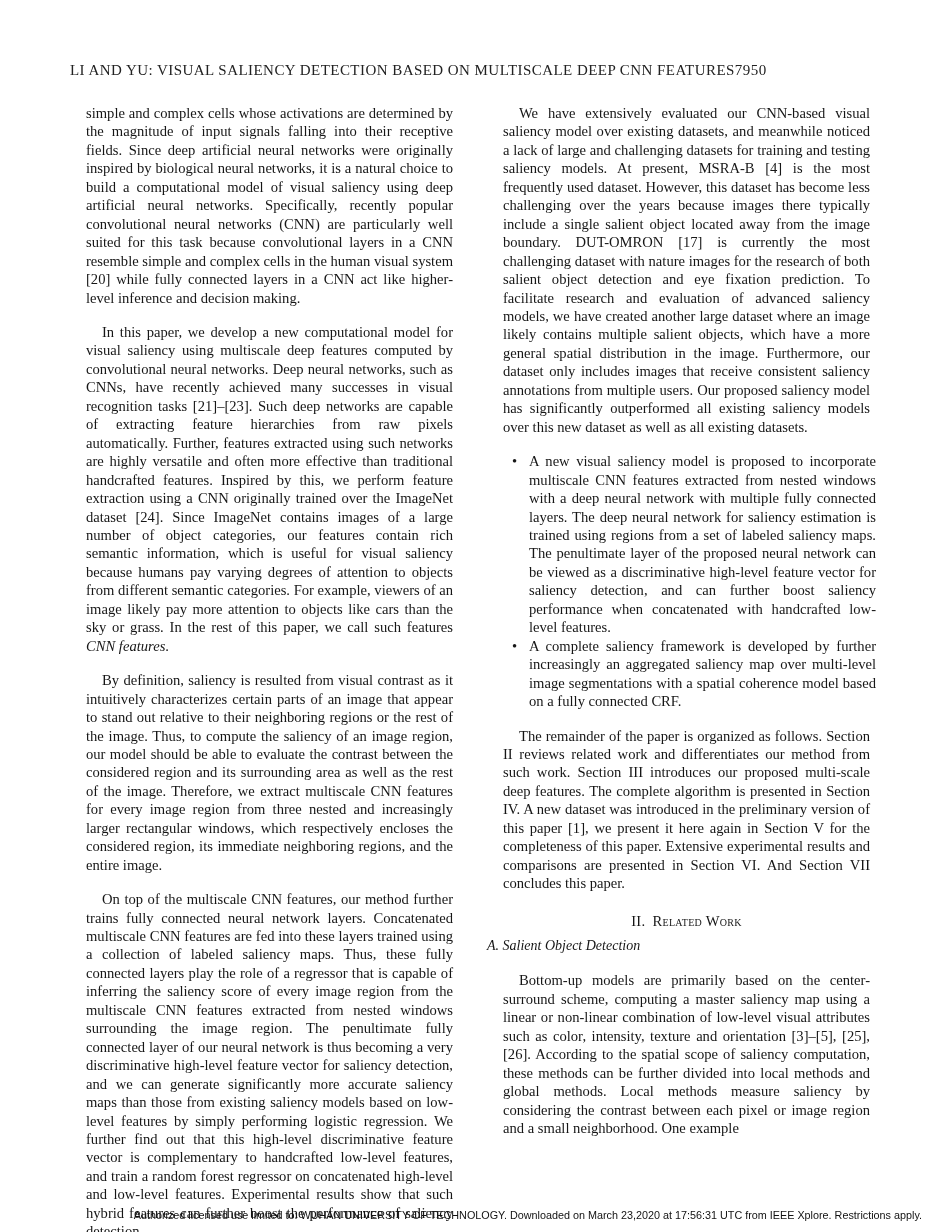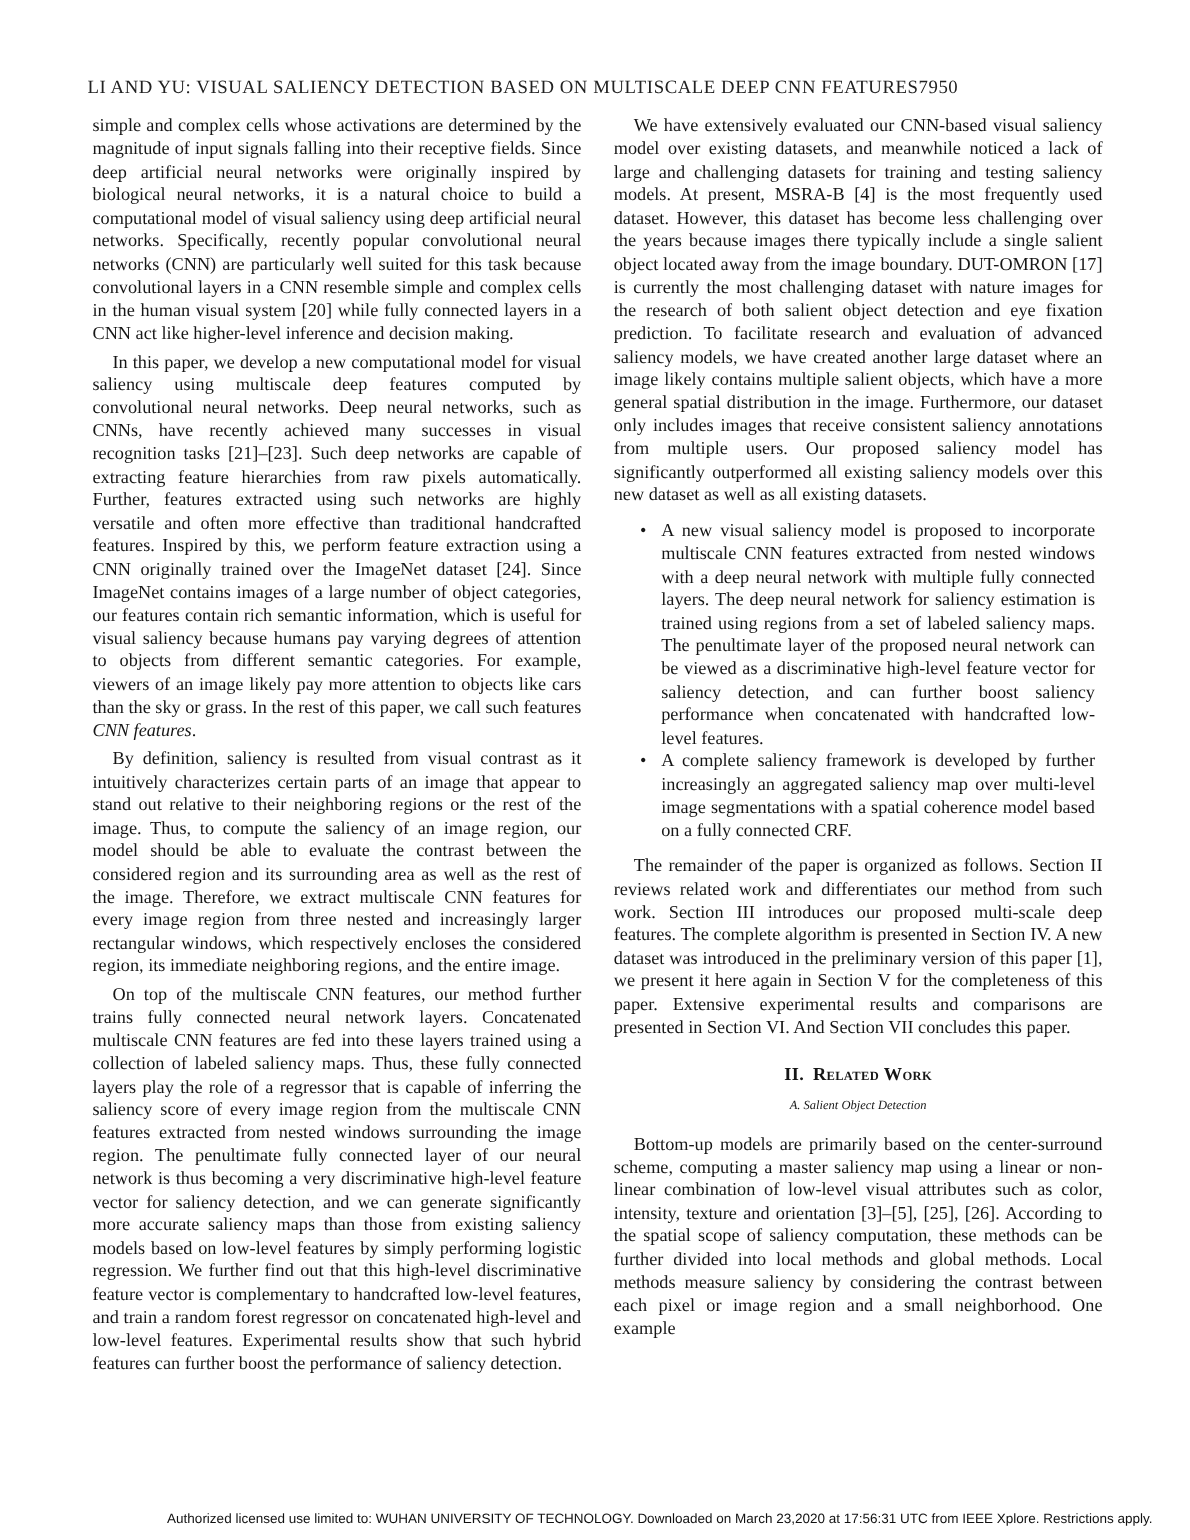--- a/index.html
+++ b/index.html
@@ -24,39 +24,39 @@
   }
   .columns {
     position: absolute; top: 88px; left: 70px; right: 66px;
     display: flex; gap: 18px;
   }
   .col {
     flex: 1 1 0; min-width: 0;
     font-size: 14.6px; line-height: 18.45px;
     text-align: justify;
   }
-  .col p { margin: 4px; text-indent: 16px; }
+  .col p { margin: 16px; text-indent: 16px; }
   .col p.noindent { text-indent: 0; }
   .contribs { list-style: none; margin: 10px; padding: 0; }
   .contribs li { position: relative; padding-left: 32px; }
   .contribs li::before {
     content: "\2022";
     position: absolute; left: 15px; top: 0;
   }
   .section-heading {
-    font-size: 14.6px; font-weight: bold;
+    font-size: 14.6px; font-weight: normal;
     font-variant: small-caps;
     text-align: center; text-indent: 0;
     letter-spacing: 0.3px;
     margin: 19px 0 7px 0;
   }
   .section-heading .sec-title { margin-left: 7px; }
   .subsection-heading {
-    font-size: 10px; font-weight: normal; font-style: italic;
-    text-align: center; text-indent: 0;
+    font-size: 14px; font-weight: normal; font-style: italic;
+    text-align: left; text-indent: 0;
     margin: 0 0 12px 0;
   }
   .license {
     position: absolute; left: 30px; right: 30px; bottom: 11px;
     text-align: right;
     font-family: "Liberation Sans", sans-serif;
     font-size: 10.8px; color: #111;
     white-space: nowrap;
   }
 </style>

